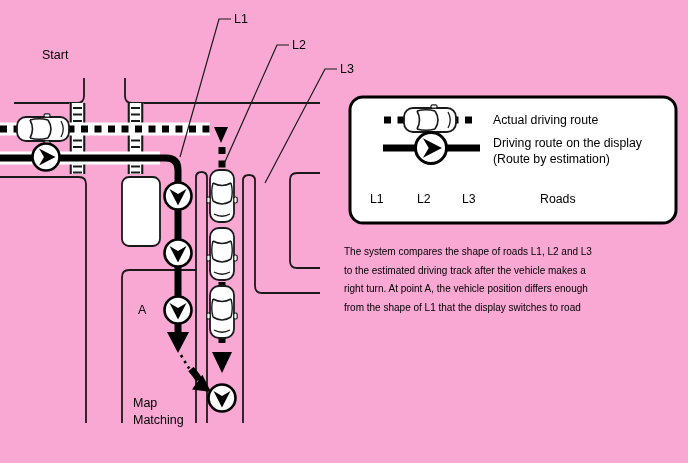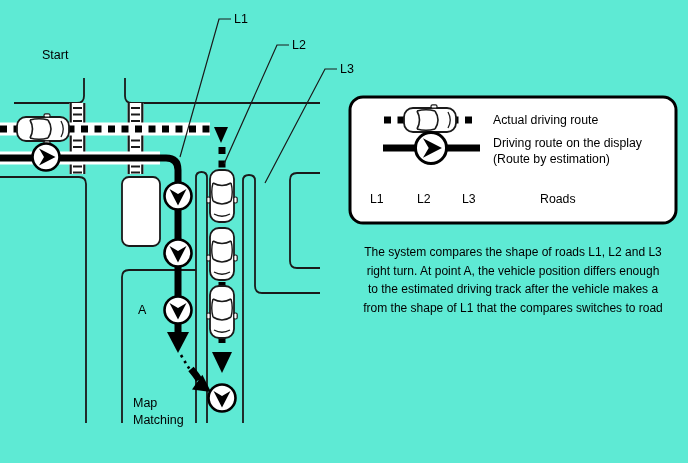--- a/index.html
+++ b/index.html
@@ -1,23 +1,23 @@
 <!DOCTYPE html>
 <html><head>
 <meta charset="utf-8">
 <style>
   html,body{margin:0;padding:0;background:#fff;}
   #stage{
-    position:relative;width:688px;height:463px;background:#5eead4;
+    position:relative;width:688px;height:463px;background:#f9a8d4;
     font-family:"Liberation Sans", sans-serif;overflow:hidden;
   }
   #diagram-svg{position:absolute;left:0;top:0;}
   #description{
     position:absolute;left:344px;top:243px;width:338px;
-    font-size:12px;line-height:18.6px;color:#000;text-align:center;
+    font-size:10px;line-height:18.6px;color:#000;
   }
   #description span{display:block;white-space:nowrap;}
   svg text{fill:#000;font-family:"Liberation Sans", sans-serif;}
   .lbl{font-size:12.5px;}
   .leg{font-size:12.3px;}
 </style>
 </head>
 <body>
 
 <div id="stage">
@@ -121,18 +121,18 @@
 
     <text class="leg" x="370" y="203">L1</text>
     <text class="leg" x="417" y="203">L2</text>
     <text class="leg" x="462" y="203">L3</text>
     <text class="leg" x="540" y="203">Roads</text>
   </g>
 </svg>
 
   <div id="description">
     <span>The system compares the shape of roads L1, L2 and L3</span>
+    <span>to the estimated driving track after the vehicle makes a</span>
     <span>right turn. At point A, the vehicle position differs enough</span>
-    <span>to the estimated driving track after the vehicle makes a</span>
-    <span>from the shape of L1 that the compares switches to road</span>
+    <span>from the shape of L1 that the display switches to road</span>
   </div>
 
 </div>
 
 </body></html>

